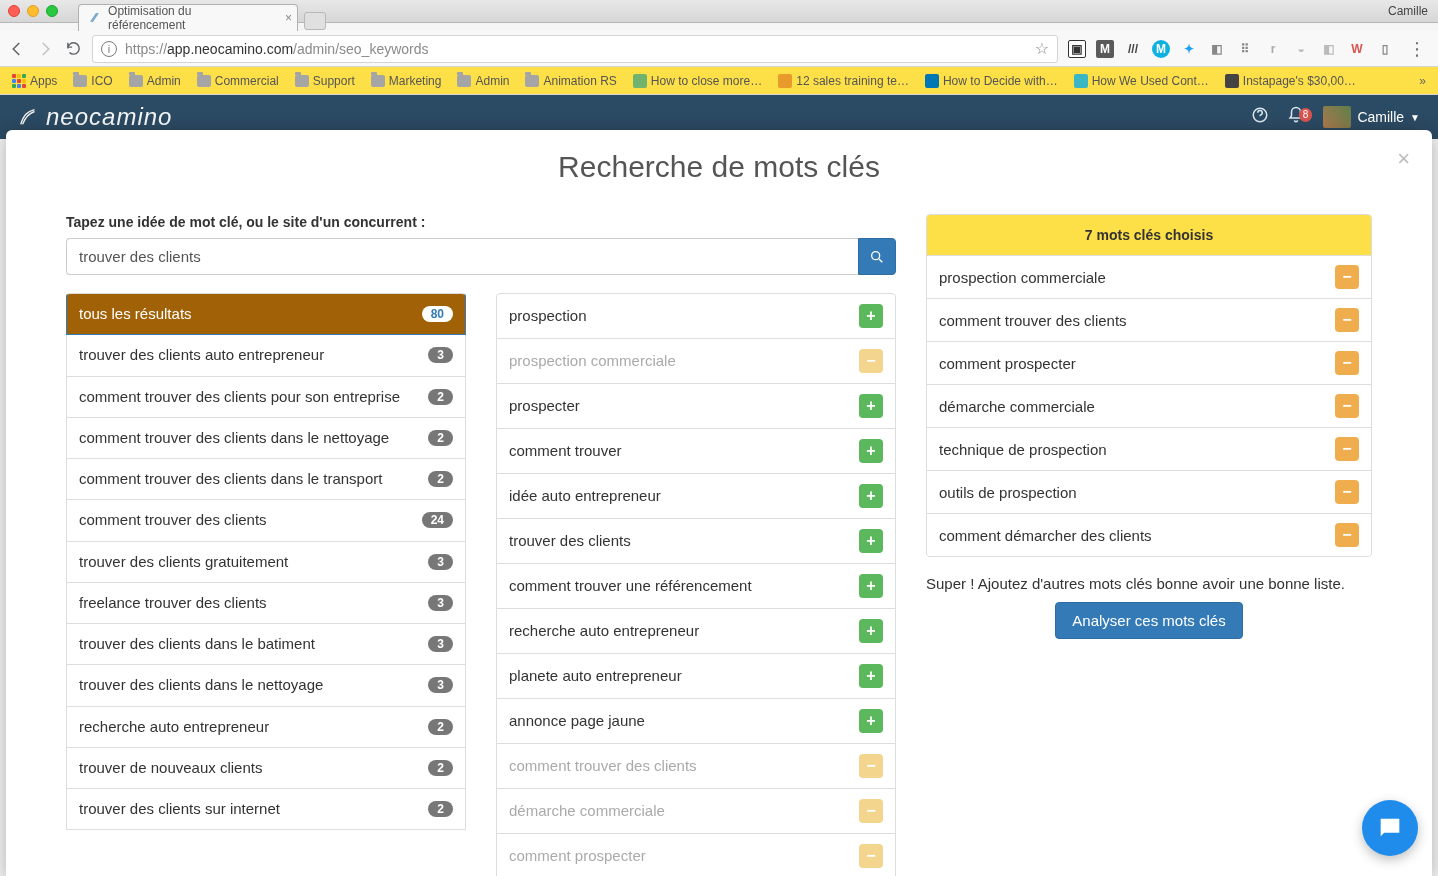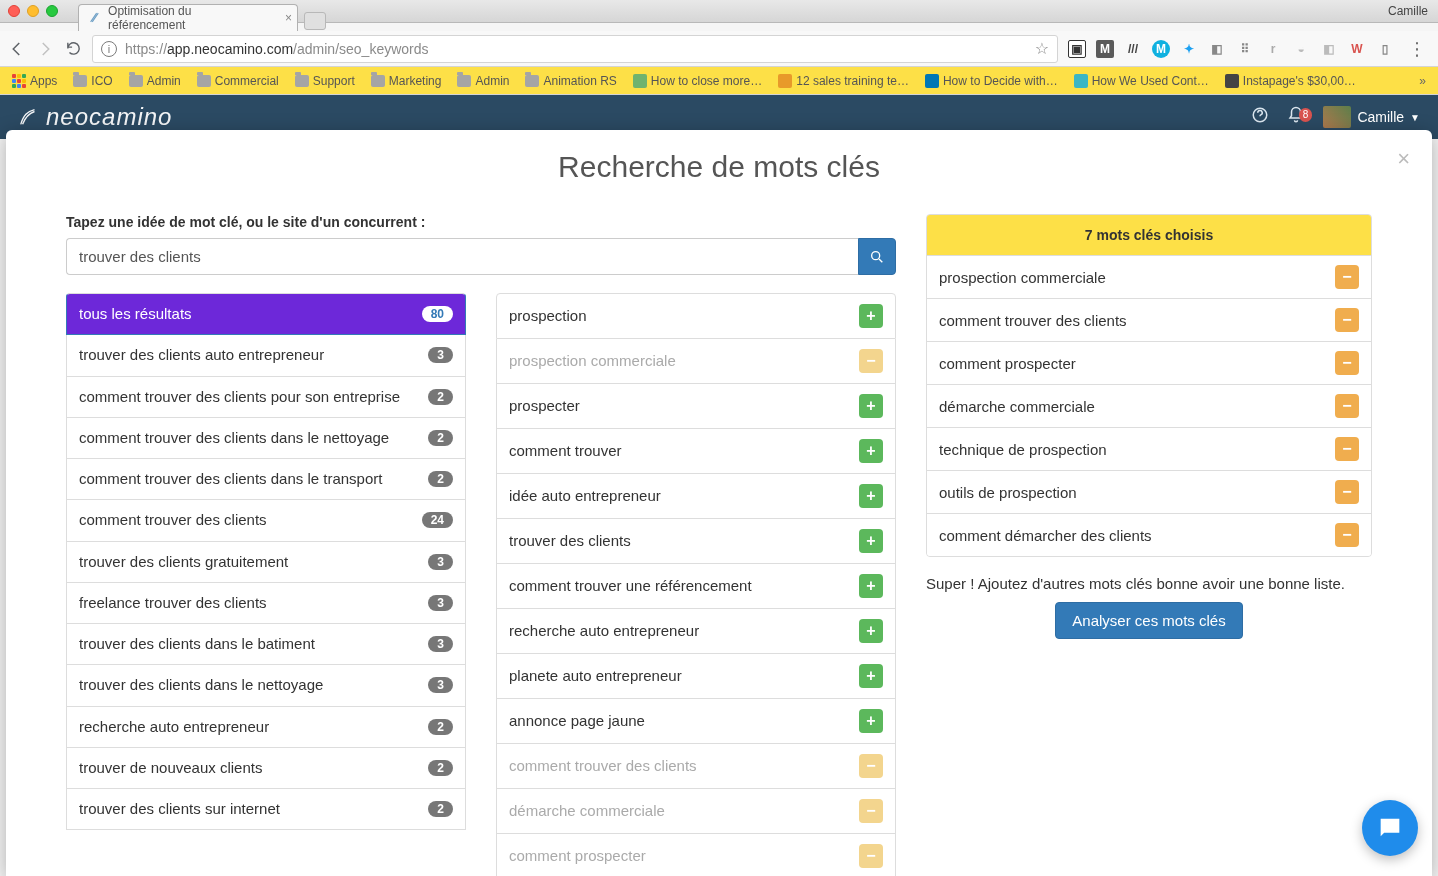--- a/index.html
+++ b/index.html
@@ -237,21 +237,21 @@
   font-size: 15px;
   color: #333;
   background: #fff;
 }
 .list-a .list-item:first-child,
 .list-b .list-item:first-child {
   border-top: 1px solid #ddd;
   border-radius: 4px 4px 0 0;
 }
 .list-item.active {
-  background: #6d28d9;
+  background: #a16207;
   color: #fff;
   border-color: #337ab7;
 }
 .list-item .label-text { flex: 1; padding-right: 8px; line-height: 1.35; }
 .count-badge {
   background: #777;
   color: #fff;
   font-size: 12px;
   border-radius: 8px;
   padding: 1px 9px;

